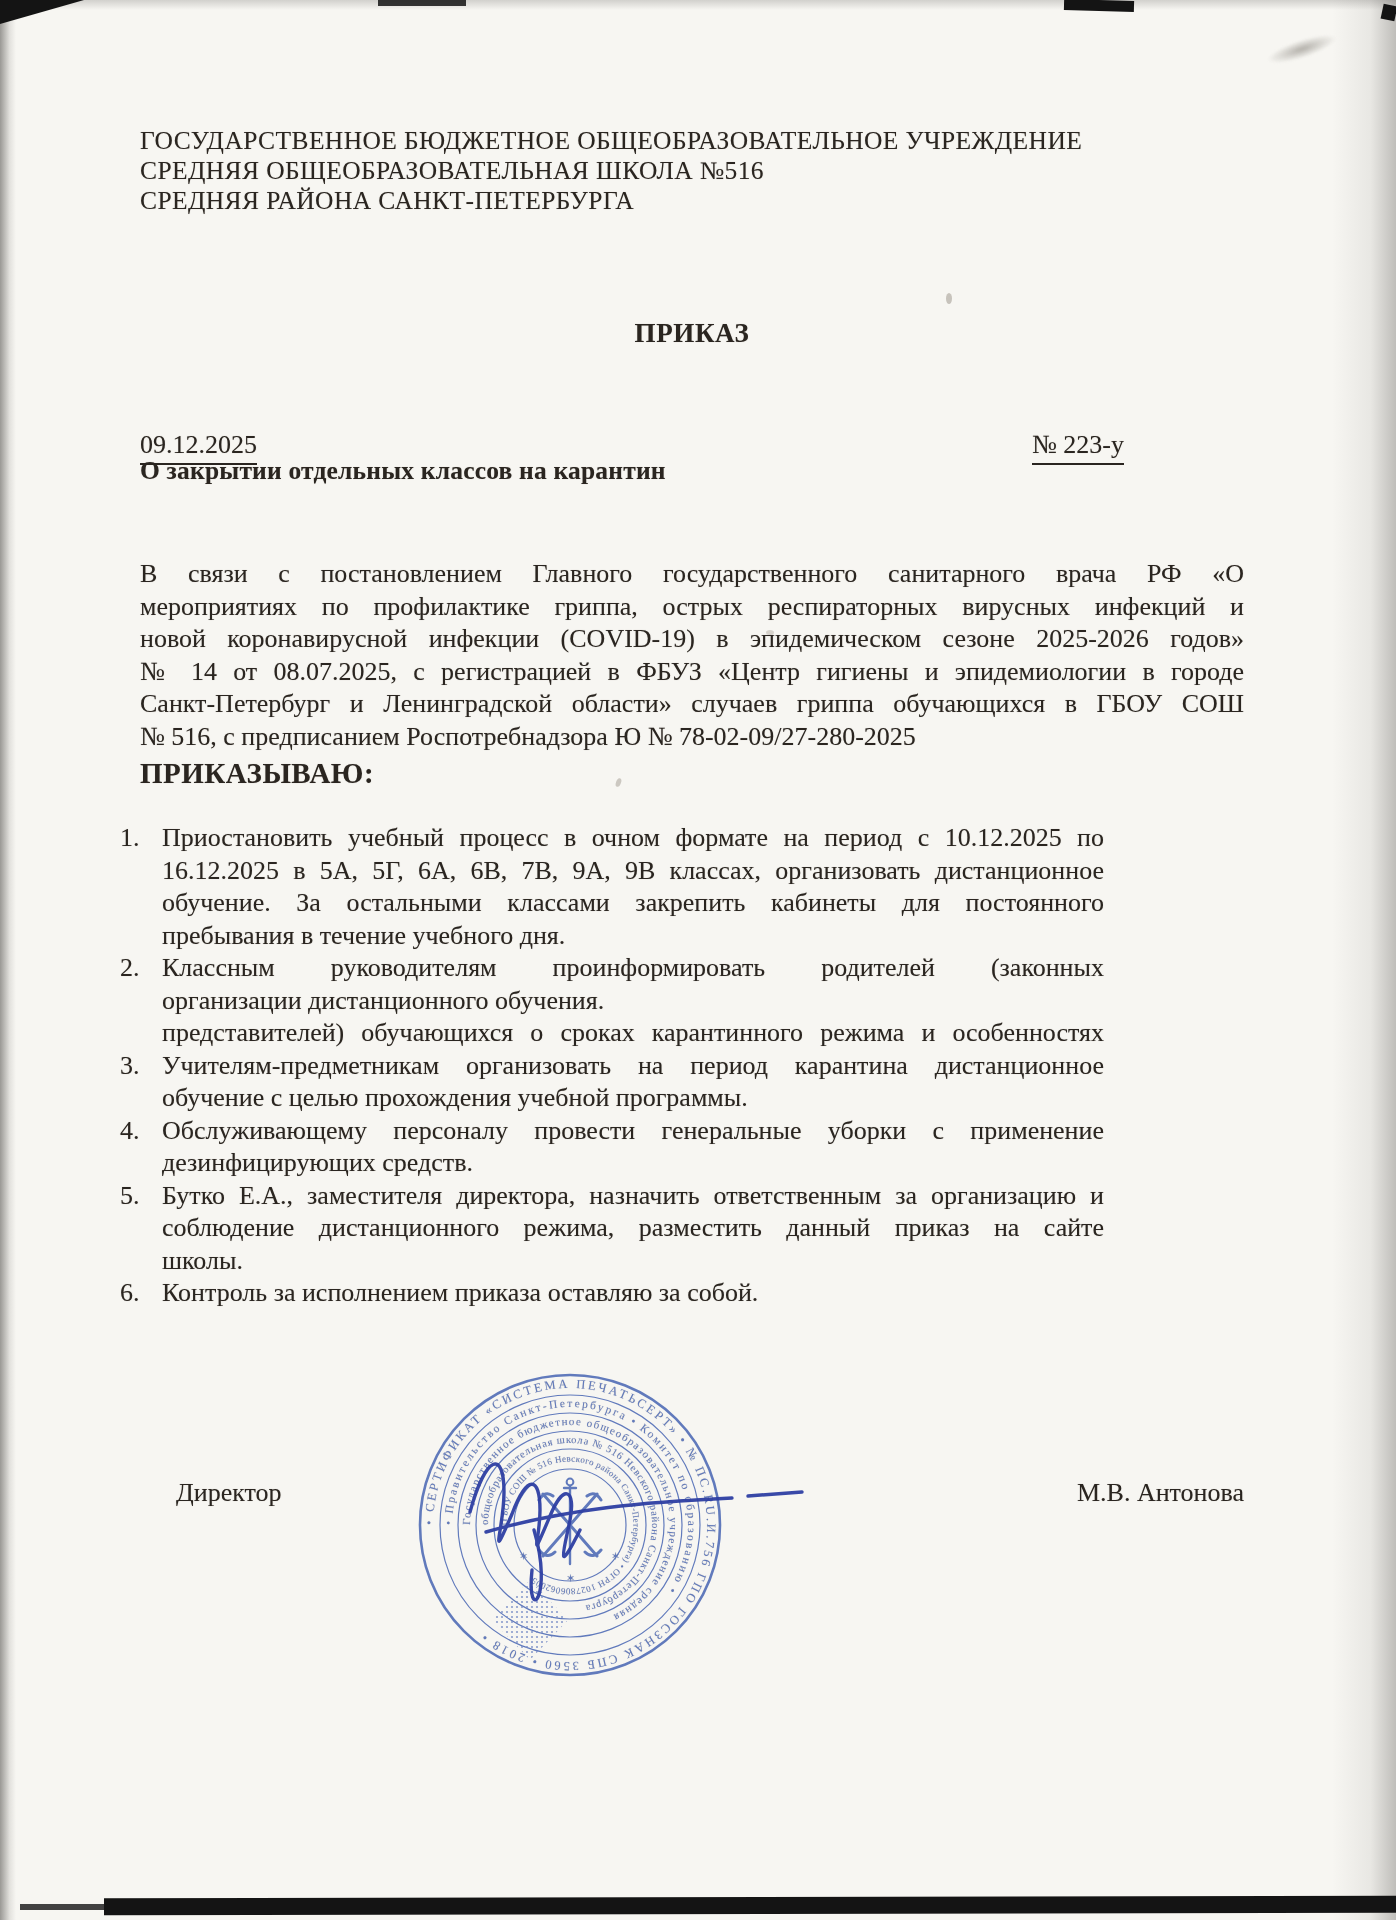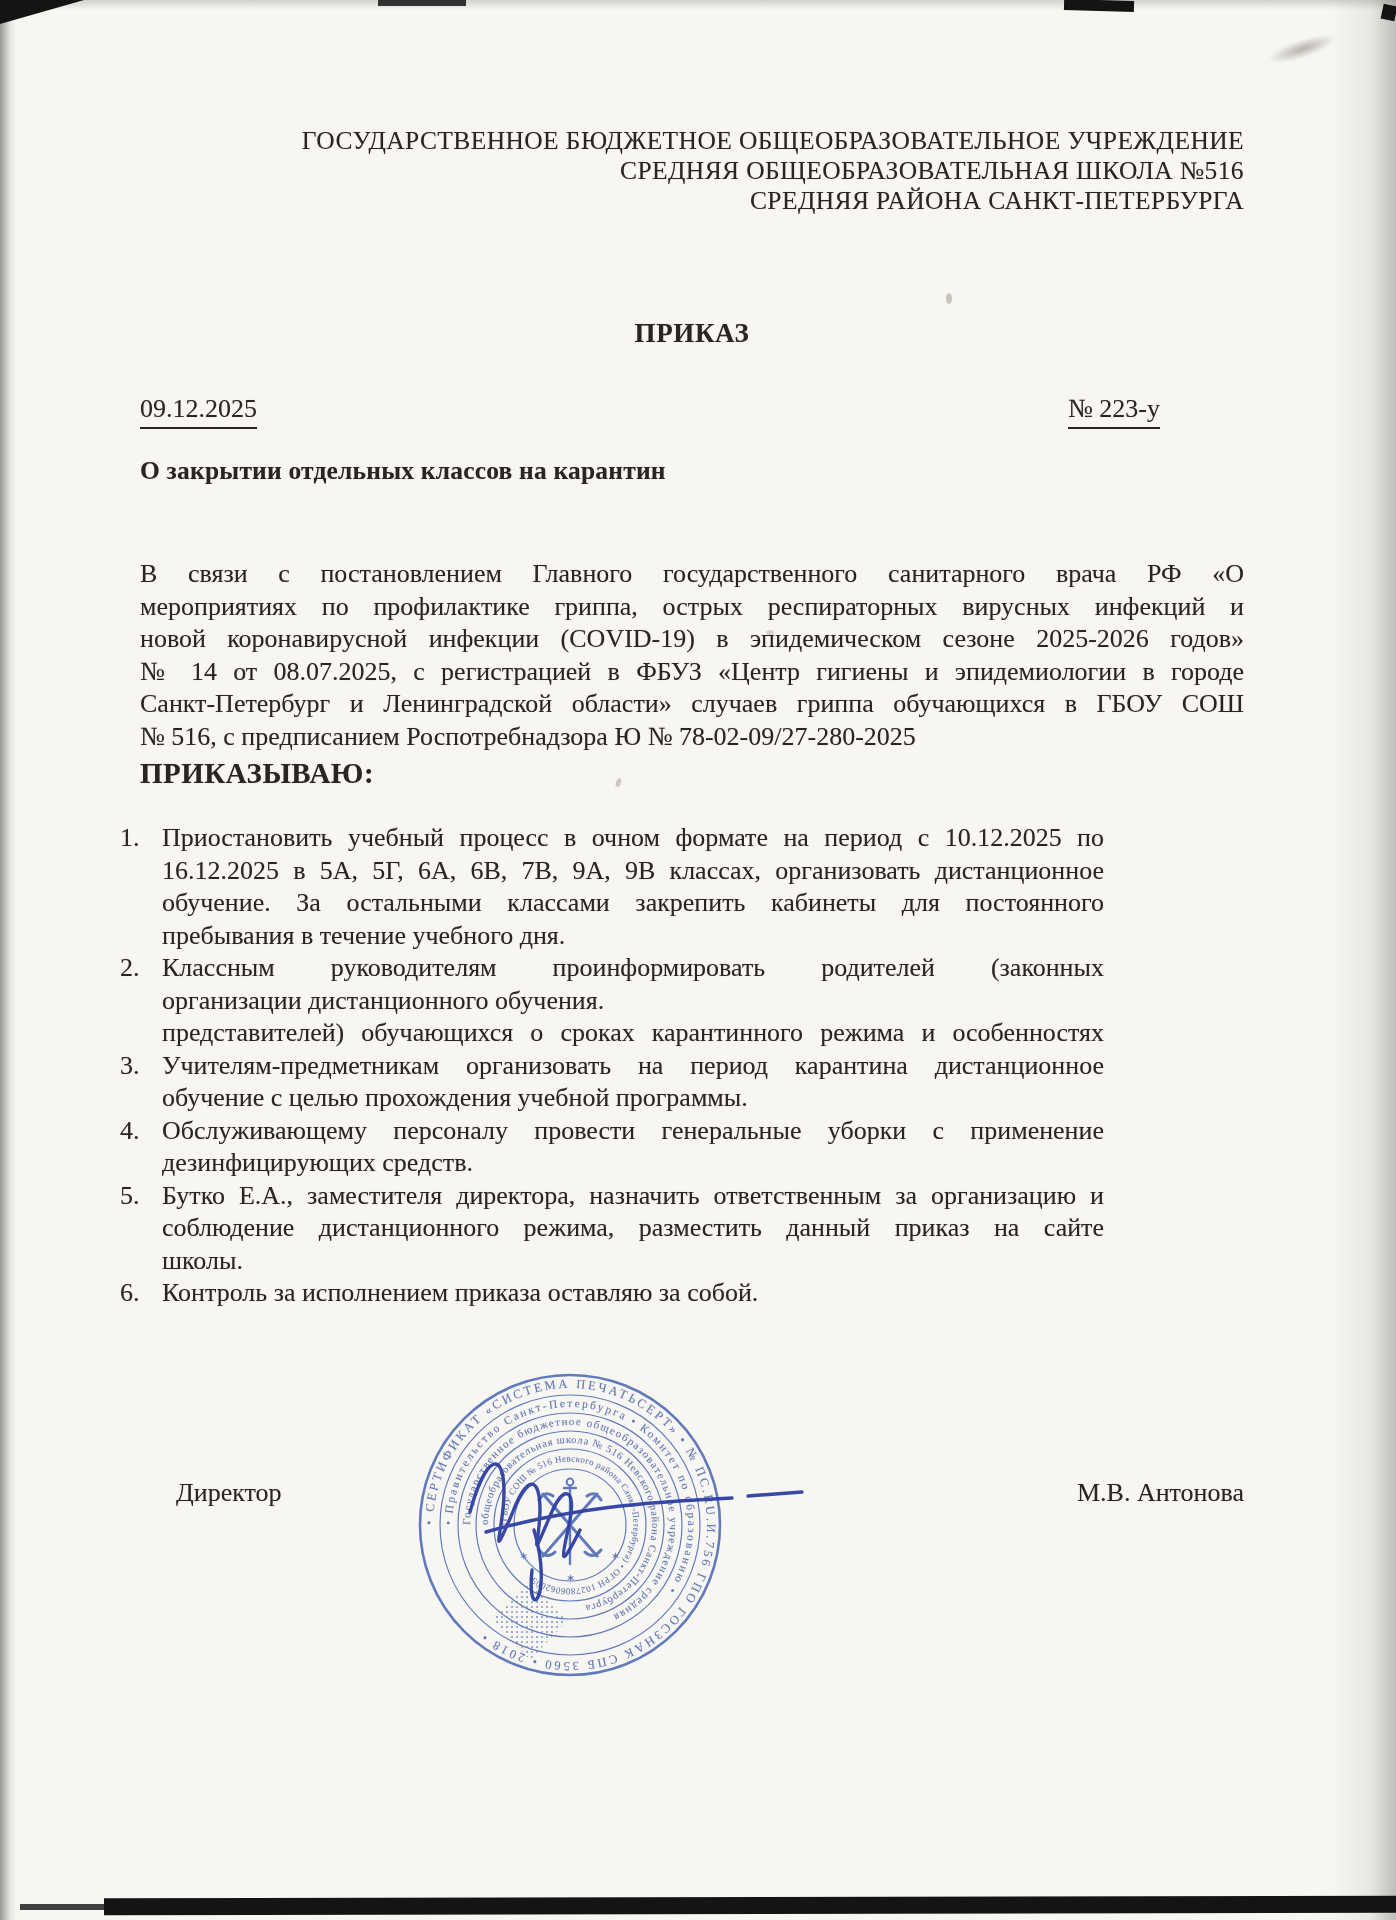--- a/index.html
+++ b/index.html
@@ -28,28 +28,28 @@
   .mark-b1{left:104px;top:1897px;width:1292px;height:17px;transform:rotate(-.12deg);}
   .mark-b2{left:20px;top:1904px;width:90px;height:6px;opacity:.8;}
   .curl{position:absolute;left:1266px;top:40px;width:72px;height:18px;border-radius:50%;
     background:radial-gradient(closest-side,#b3b0aa,rgba(179,176,170,0));
     transform:rotate(-18deg);filter:blur(1px);}
   .dust1{position:absolute;left:946px;top:293px;width:6px;height:11px;border-radius:50%;background:#c7c3bc;}
   .dust2{position:absolute;left:616px;top:778px;width:5px;height:9px;border-radius:50%;background:#ccc8c1;transform:rotate(20deg);}
   .dust3{position:absolute;left:766px;top:630px;width:8px;height:5px;border-radius:50%;background:#d6d2cb;}
 
   .content{position:absolute;left:140px;top:0;width:1104px;}
-  .hdr{position:absolute;top:126px;width:100%;text-align:right;
+  .hdr{position:absolute;top:126px;width:100%;text-align:left;
     font-size:25.5px;line-height:30px;letter-spacing:.4px;}
   .title{position:absolute;top:318px;width:100%;text-align:center;
     font-size:27px;font-weight:bold;letter-spacing:.6px;}
-  .daterow{position:absolute;top:394px;width:100%;display:flex;
+  .daterow{position:absolute;top:430px;width:100%;display:flex;
     justify-content:space-between;font-size:26px;}
   .daterow .u{border-bottom:2px solid #2a2520;padding-bottom:3px;}
-  .docnum{margin-right:84px;}
+  .docnum{margin-right:120px;}
   .subject{position:absolute;top:456px;width:100%;font-size:25.5px;font-weight:bold;letter-spacing:.2px;}
   .preamble{position:absolute;top:558px;width:100%;font-size:26px;line-height:32.5px;}
   .jline{text-align:justify;text-align-last:justify;white-space:normal;}
   .jline.last{text-align-last:left;}
   .orderword{position:absolute;top:757px;width:100%;font-size:29px;font-weight:bold;letter-spacing:.5px;}
   .list{position:absolute;top:822px;left:162px;width:942px;font-size:26px;line-height:32.5px;}
   .item{position:relative;}
   .num{position:absolute;left:-42px;top:0;}
   .sigrow{position:absolute;top:1478px;left:140px;width:1104px;display:flex;
     justify-content:space-between;font-size:26px;}

